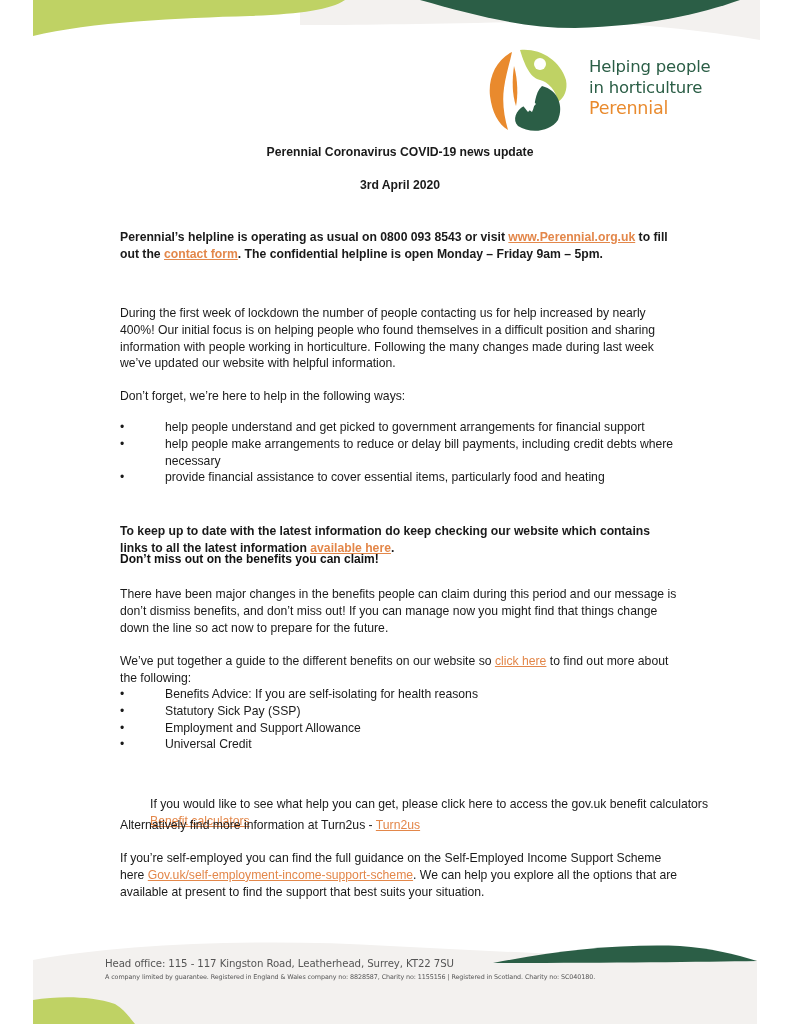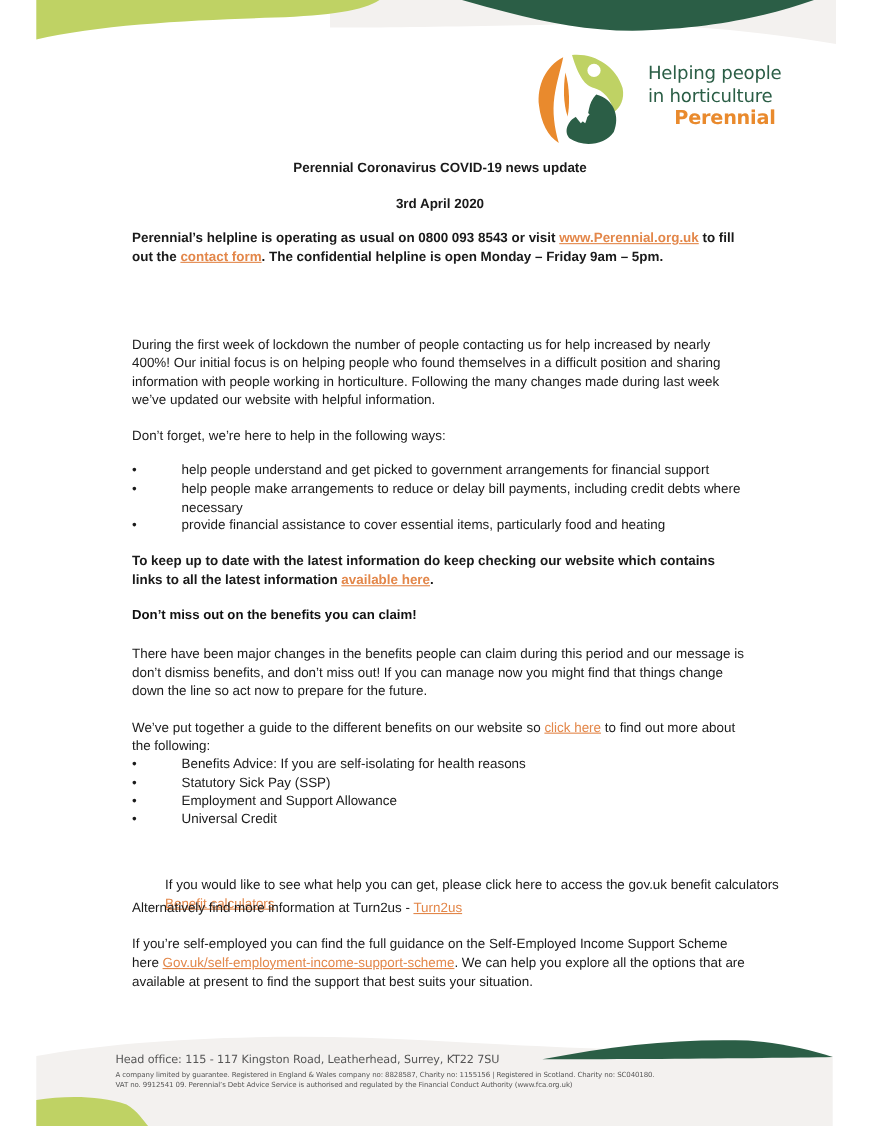--- a/index.html
+++ b/index.html
@@ -4,29 +4,29 @@
 <style>
   html, body { margin: 0; padding: 0; background: #ffffff; }
   body { width: 791px; height: 1024px; position: relative; overflow: hidden;
          font-family: "Liberation Sans", sans-serif; color: #1a1a1a; }
   .header-waves { position: absolute; left: 0; top: 0; width: 791px; height: 60px; }
   .footer-waves { position: absolute; left: 0; top: 930px; width: 791px; height: 94px; }
 
   .logo { position: absolute; left: 484px; top: 46px; width: 88px; height: 88px; }
   .tagline { position: absolute; left: 589px; top: 56px; font-family: "DejaVu Sans", sans-serif;
              font-size: 16.5px; line-height: 21px; color: #2b5e46; letter-spacing: -0.2px; }
-  .tagline .brand { color: #e98a2d; font-weight: bold; font-size: 17.5px; margin-left: 24px; }
+  .tagline .brand { color: #e98a2d; font-weight: normal; font-size: 17.5px; }
 
   .doc { position: absolute; left: 120px; top: 140px; width: 560px;
          font-family: "Liberation Sans", sans-serif; font-size: 12.2px; line-height: 16.8px; color: #1a1a1a; }
   .center { text-align: center; font-weight: bold; }
   .title { position: absolute; top: 4px; left: 0; width: 560px; }
   .date { position: absolute; top: 37px; left: 0; width: 560px; }
   .p { position: absolute; left: 0; width: 560px; margin: 0; }
-  .bold { font-weight: bold; }
+  .bold { font-weight: bold; margin-top: 21px; }
   a.link { color: #e3874a; text-decoration: underline; }
   .quote { position: absolute; left: 0; width: 550px; }
   .quote .line1 { padding-left: 32px; }
   .quote .line2 { text-align: right; }
   ul.bullets { list-style: none; margin: 0; padding: 0; position: absolute; left: 0; width: 560px; }
   ul.bullets li { position: relative; padding-left: 45px; }
   ul.bullets li .dot { position: absolute; left: 0; top: 0; }
   h2.heading { position: absolute; left: 0; margin: 0; font-size: 12px; font-weight: bold; color: #111; }
 
   .footer-text { position: absolute; left: 105px; top: 957px; font-family: "DejaVu Sans", sans-serif; color: #555; }
@@ -99,14 +99,13 @@
 
 <svg class="footer-waves" viewBox="0 0 791 94" preserveAspectRatio="none">
   <path d="M33,30 C120,14 260,8 390,16 C500,22 600,26 757,30 L757,94 L33,94 Z" fill="#f3f1ef"></path>
   <path d="M33,70 C60,66 90,66 115,74 C125,80 130,88 135,94 L33,94 Z" fill="#bfd264"></path>
   <path d="M493,33 C560,20 620,14 680,16 C710,18 735,24 757,31 C700,32 600,33 493,33 Z" fill="#2b5e46"></path>
 </svg>
 
 <div class="footer-text">
   <div class="f1">Head office: 115 - 117 Kingston Road, Leatherhead, Surrey, KT22 7SU</div>
   <div class="f2" style="margin-top:3px;">A company limited by guarantee. Registered in England &amp; Wales company no: 8828587, Charity no: 1155156  | Registered in Scotland. Charity no: SC040180.</div>
-  <div class="f2">VAT no. 9912541 09. Perennial’s Debt Advice Service is authorised and regulated by the Financial Conduct Authority (www.fca.org.uk)</div>
 </div>
 
 </body></html>

